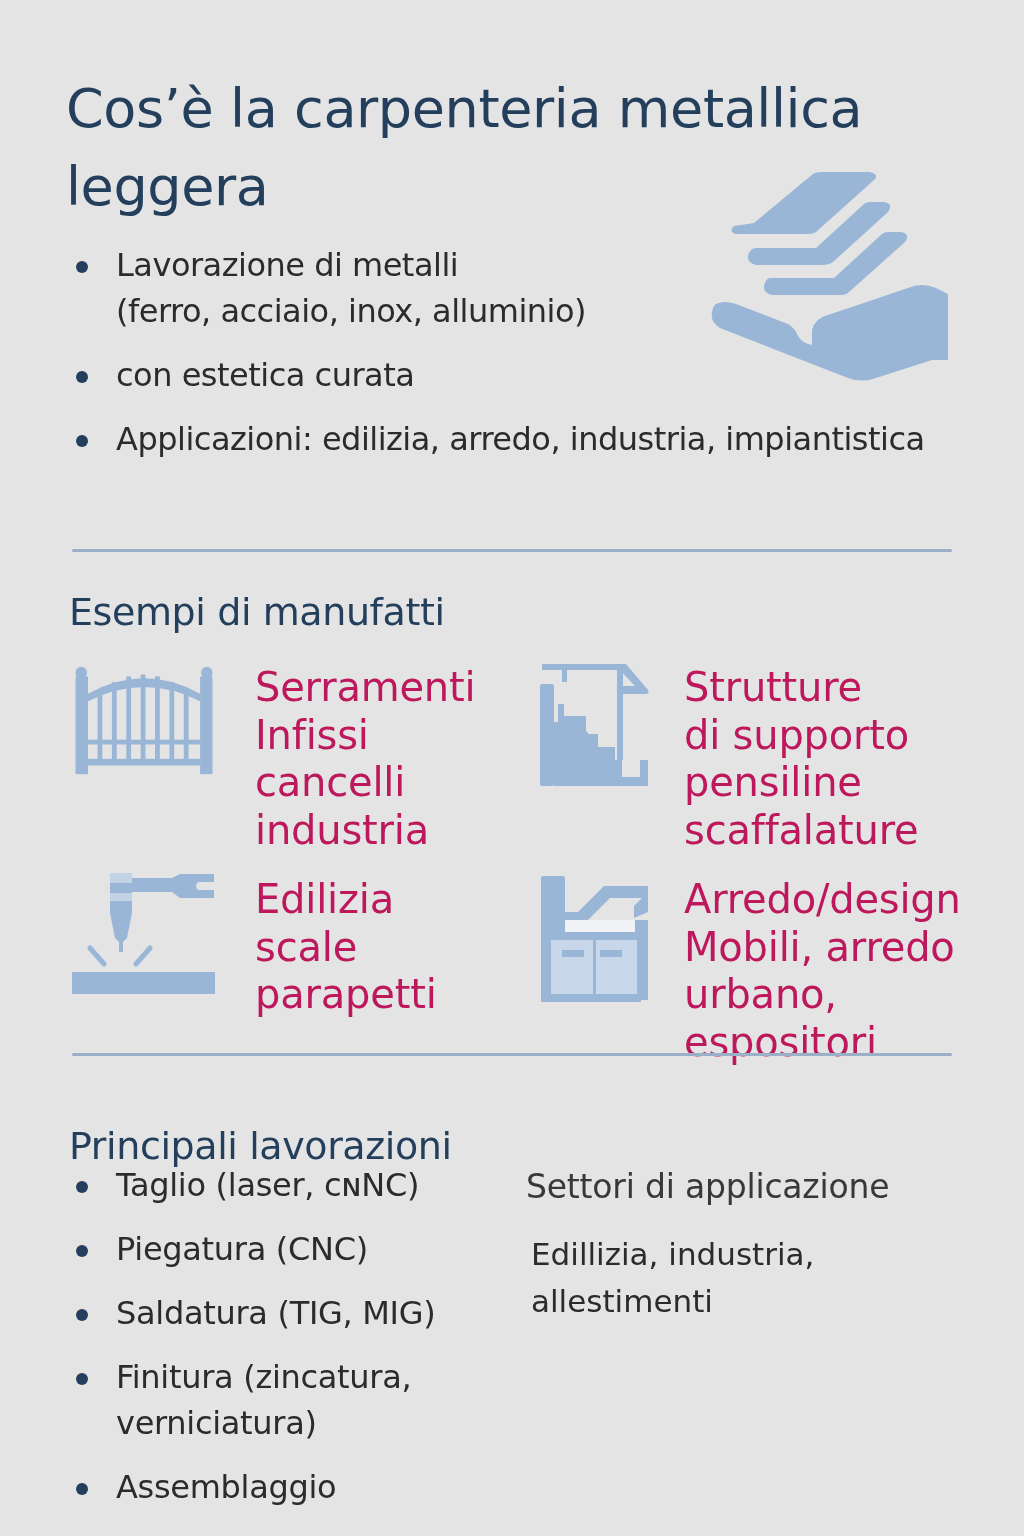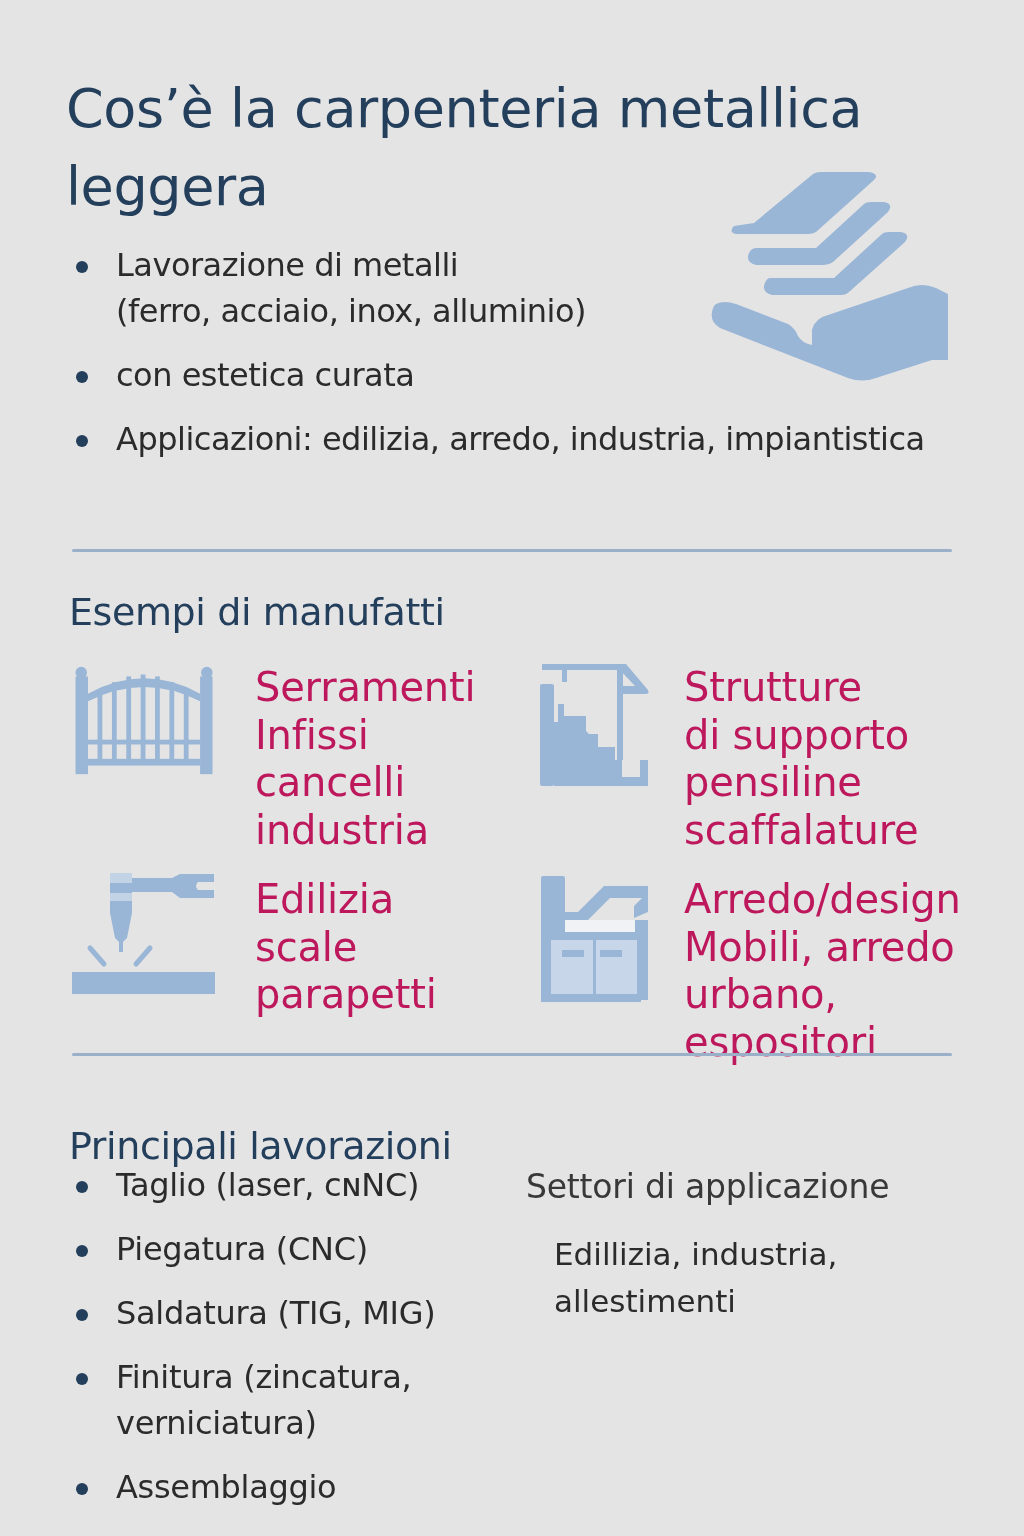--- a/index.html
+++ b/index.html
@@ -27,21 +27,21 @@
     .intro li { margin-bottom: 18px; }
     .intro li .dot { top: 19px; }
     .divider { left: 72px; width: 880px; height: 3px; background: #9ab0c8; border-radius: 2px; }
     .h2 { font-size: 38px; color: #233f5c; font-weight: 500; letter-spacing: -0.4px; }
     .ex-icon { width: 150px; height: 120px; }
     .ex-text { font-size: 40px; line-height: 47.5px; color: #be185d; letter-spacing: -0.2px; }
     .proc { left: 68px; top: 1162px; width: 440px; font-size: 32px; line-height: 46px; letter-spacing: -0.3px; }
     .proc li { margin-bottom: 18px; }
     .proc li .dot { top: 19px; }
     .sett-title { left: 526px; top: 1162px; font-size: 33px; line-height: 50px; color: #383838; font-weight: 500; letter-spacing: -0.2px; }
-    .sett-text { left: 554px; top: 1231px; font-size: 31px; line-height: 47px; color: #2b2b2b; width: 470px; }
+    .sett-text { left: 531px; top: 1231px; font-size: 31px; line-height: 47px; color: #2b2b2b; width: 470px; }
     .sett-text span { display: block; }
   </style>
 </head>
 <body>
 
 <h1 class="abs title">Cos’è la carpenteria metallica leggera</h1>
 
 <div class="abs hero-icon">
   <svg width="250" height="225" viewBox="0 0 250 225">
     <g fill="#9ab6d6">

